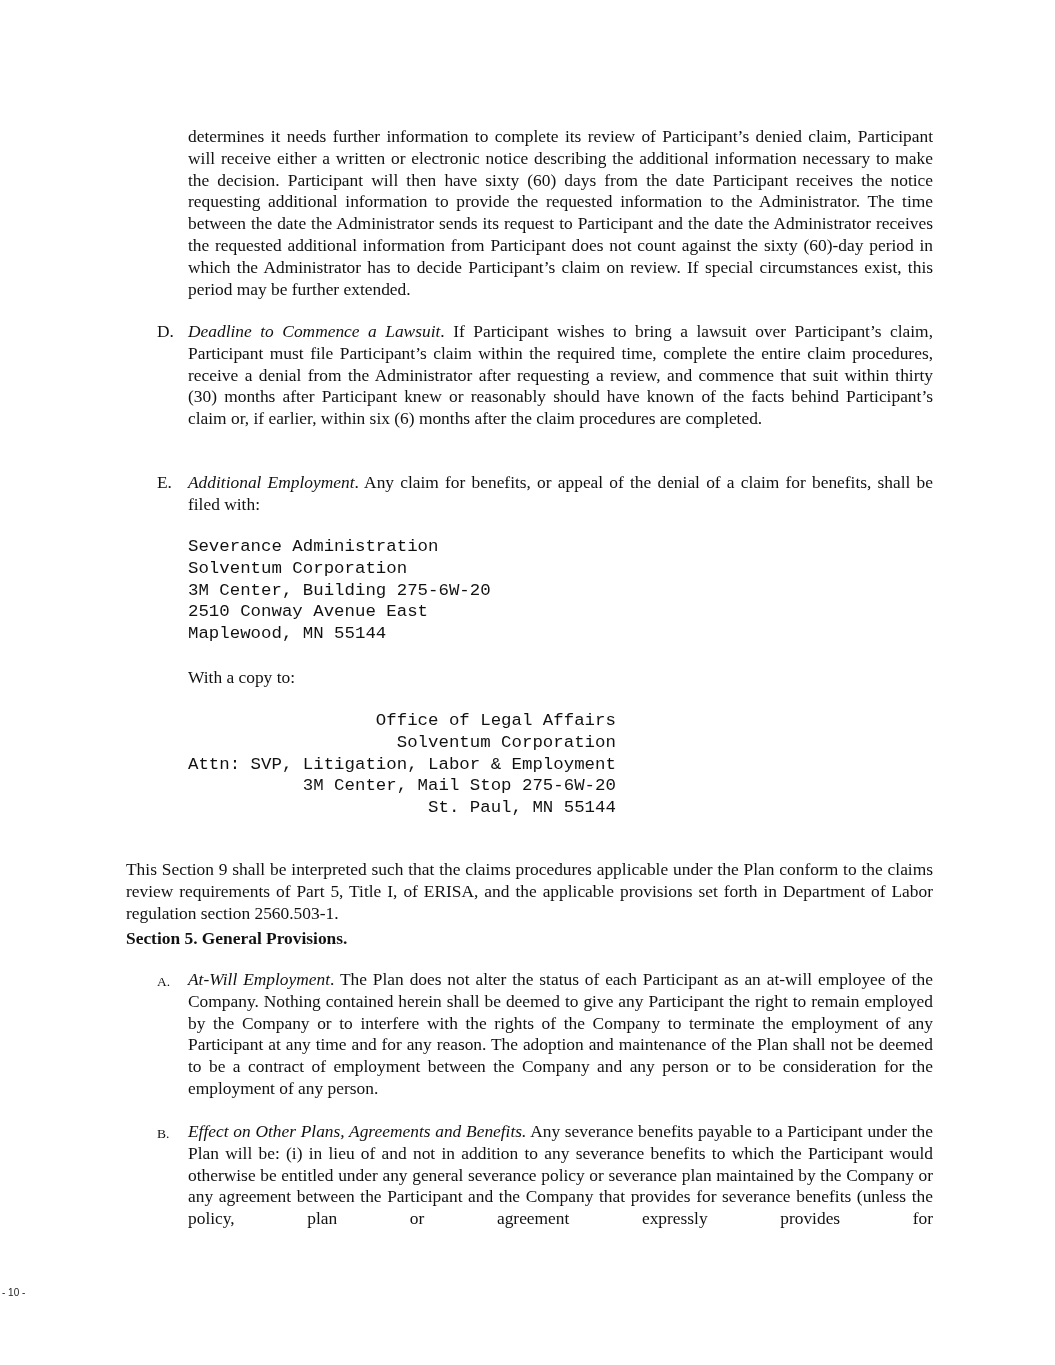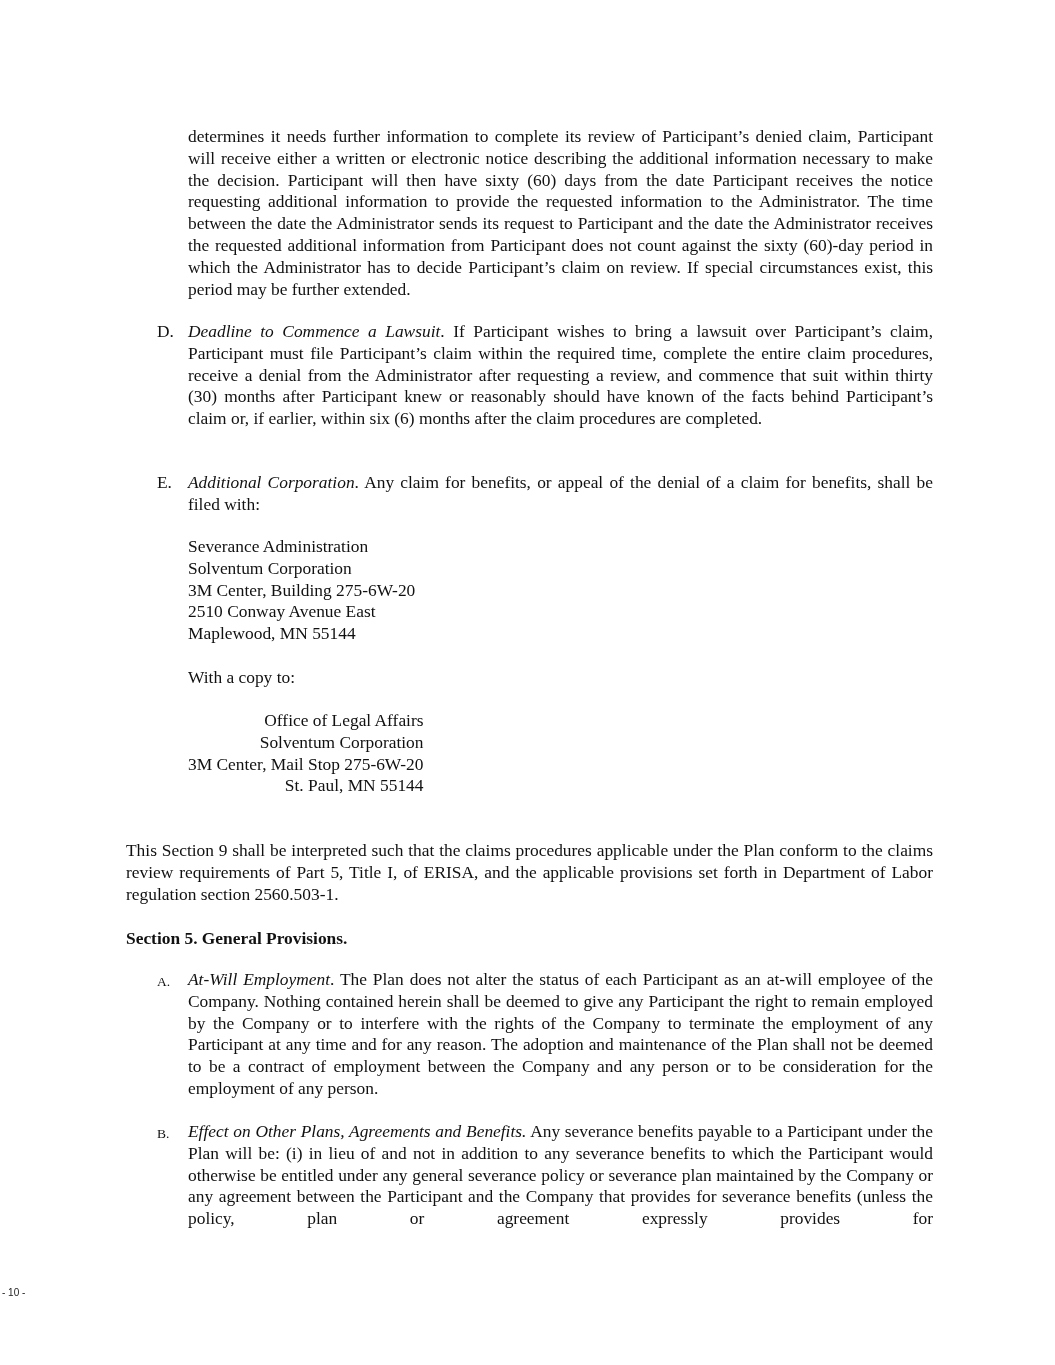--- a/index.html
+++ b/index.html
@@ -30,20 +30,21 @@
     .block {
       position: absolute;
     }
     .indented {
       left: 186px;
       width: 745px;
     }
     .full {
       left: 124px;
       width: 807px;
+      margin-top: 19px;
     }
     .item {
       position: absolute;
       left: 124px;
       width: 807px;
     }
     .item .marker {
       position: absolute;
       left: 31px;
       top: 0;
@@ -60,21 +61,21 @@
     .item .body i {
       font-style: italic;
       font-family: Liberation Serif, serif;
     }
     .address {
       position: absolute;
       left: 186px;
       font-size: 17.4px;
       line-height: 21.8px;
     }
-    .address div { white-space: nowrap; }
+    .address div { white-space: nowrap; font-family: Liberation Mono, monospace; }
     .heading {
       position: absolute;
       left: 124px;
       font-weight: bold;
       font-size: 17.4px;
       line-height: 21.8px;
     }
     .page-number {
       position: absolute;
       left: 0;
@@ -92,36 +93,37 @@
 
   <p class="text block indented" style="top:126px;">determines it needs further information to complete its review of Participant’s denied claim, Participant will receive either a written or electronic notice describing the additional information necessary to make the decision. Participant will then have sixty (60) days from the date Participant receives the notice requesting additional information to provide the requested information to the Administrator. The time between the date the Administrator sends its request to Participant and the date the Administrator receives the requested additional information from Participant does not count against the sixty (60)-day period in which the Administrator has to decide Participant’s claim on review. If special circumstances exist, this period may be further extended.</p>
 
   <div class="item" style="top:321px;">
     <span class="marker">D.</span>
     <p class="text body"><i>Deadline to Commence a Lawsuit</i><span>. If Participant wishes to bring a lawsuit over Participant’s claim, Participant must file Participant’s claim within the required time, complete the entire claim procedures, receive a denial from the Administrator after requesting a review, and commence that suit within thirty (30) months after Participant knew or reasonably should have known of the facts behind Participant’s claim or, if earlier, within six (6) months after the claim procedures are completed.</span></p>
   </div>
 
   <div class="item" style="top:472px;">
     <span class="marker">E.</span>
-    <p class="text body"><i>Additional Corporation</i><span>. Any claim for benefits, or appeal of the denial of a claim for benefits, shall be filed with:</span></p>
+    <p class="text body"><i>Additional Employment</i><span>. Any claim for benefits, or appeal of the denial of a claim for benefits, shall be filed with:</span></p>
   </div>
 
   <div class="address" style="top:536px;">
     <div>Severance Administration</div>
     <div>Solventum Corporation</div>
     <div>3M Center, Building 275-6W-20</div>
     <div>2510 Conway Avenue East</div>
     <div>Maplewood, MN 55144</div>
   </div>
 
   <div class="address" style="top:667px;">With a copy to:</div>
 
   <div class="address" style="top:710px;text-align:right;">
     <div>Office of Legal Affairs</div>
     <div>Solventum Corporation</div>
+    <div>Attn: SVP, Litigation, Labor &amp; Employment</div>
     <div>3M Center, Mail Stop 275-6W-20</div>
     <div>St. Paul, MN 55144</div>
   </div>
 
   <p class="text block full" style="top:840px;">This Section 9 shall be interpreted such that the claims procedures applicable under the Plan conform to the claims review requirements of Part 5, Title I, of ERISA, and the applicable provisions set forth in Department of Labor regulation section 2560.503-1.</p>
 
   <div class="heading" style="top:928px;">Section 5. General Provisions.</div>
 
   <div class="item" style="top:969px;">
     <span class="marker small" style="top:2px;">A.</span>

